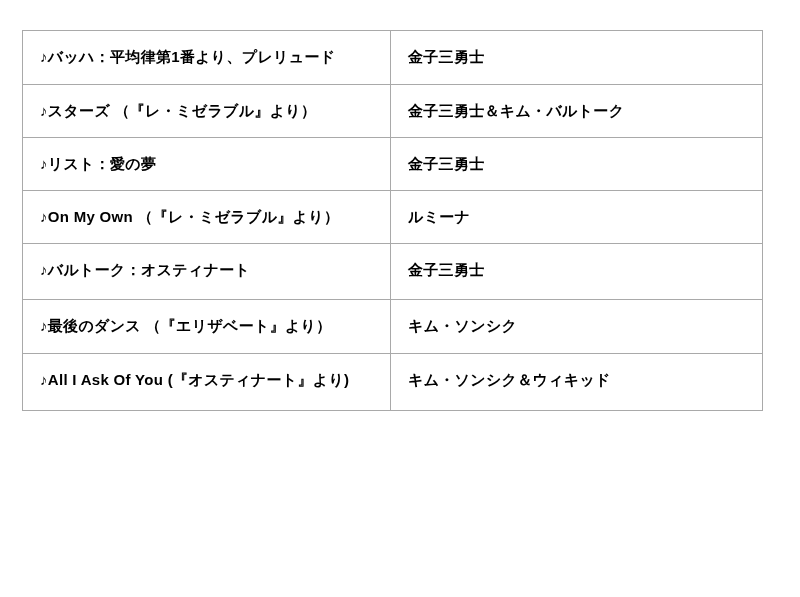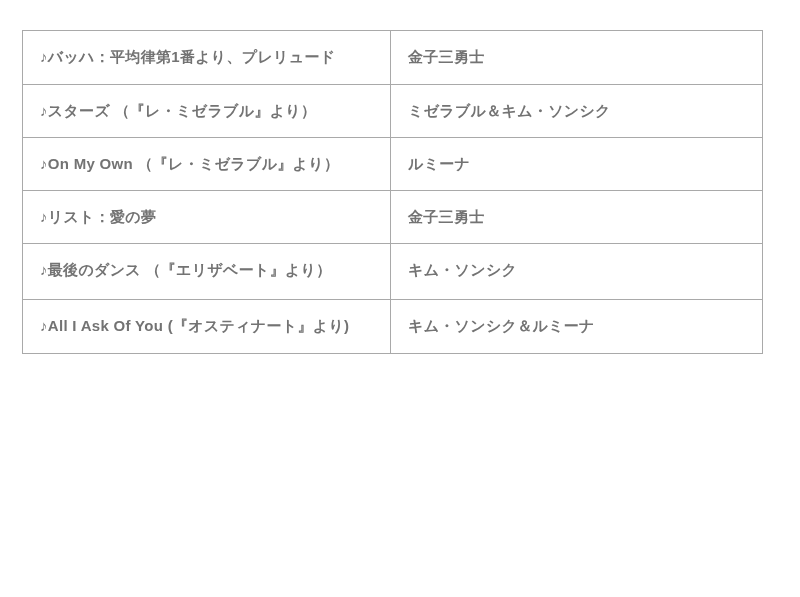--- a/index.html
+++ b/index.html
@@ -14,21 +14,21 @@
     border-collapse: collapse;
     table-layout: fixed;
     margin: 30px 0 0 22px;
     width: 740px;
     font-family: "Liberation Sans", "DejaVu Sans", sans-serif;
   }
   .program-table td {
     border: 1px solid #a9a9a9;
     font-size: 15px;
     font-weight: bold;
-    color: #737373;
+    color: #000000;
     vertical-align: top;
     padding: 11px 20px 10px 17px;
     line-height: 30px;
     letter-spacing: 0.3px;
     overflow: hidden;
   }
   .col-song { width: 368px; }
   .col-performer { width: 372px; }
   .program-table tr:nth-child(1) { height: 54px; }
   .program-table tr:nth-child(2) { height: 53px; }
@@ -48,32 +48,36 @@
     <col class="col-song">
     <col class="col-performer">
   </colgroup>
   <tbody>
     <tr>
       <td>♪バッハ：平均律第1番より、プレリュード</td>
       <td>金子三勇士</td>
     </tr>
     <tr>
       <td>♪スターズ （『レ・ミゼラブル』より）</td>
-      <td>ミゼラブル＆キム・ソンシク</td>
+      <td>金子三勇士＆キム・バルトーク</td>
+    </tr>
+    <tr>
+      <td>♪リスト：愛の夢</td>
+      <td>金子三勇士</td>
     </tr>
     <tr>
       <td>♪On My Own （『レ・ミゼラブル』より）</td>
       <td>ルミーナ</td>
     </tr>
     <tr>
-      <td>♪リスト：愛の夢</td>
+      <td>♪バルトーク：オスティナート</td>
       <td>金子三勇士</td>
     </tr>
     <tr>
       <td>♪最後のダンス （『エリザベート』より）</td>
       <td>キム・ソンシク</td>
     </tr>
     <tr>
       <td>♪All I Ask Of You (『オスティナート』より)</td>
-      <td>キム・ソンシク＆ルミーナ</td>
+      <td>キム・ソンシク＆ウィキッド</td>
     </tr>
   </tbody>
 </table>
 
 </body></html>

